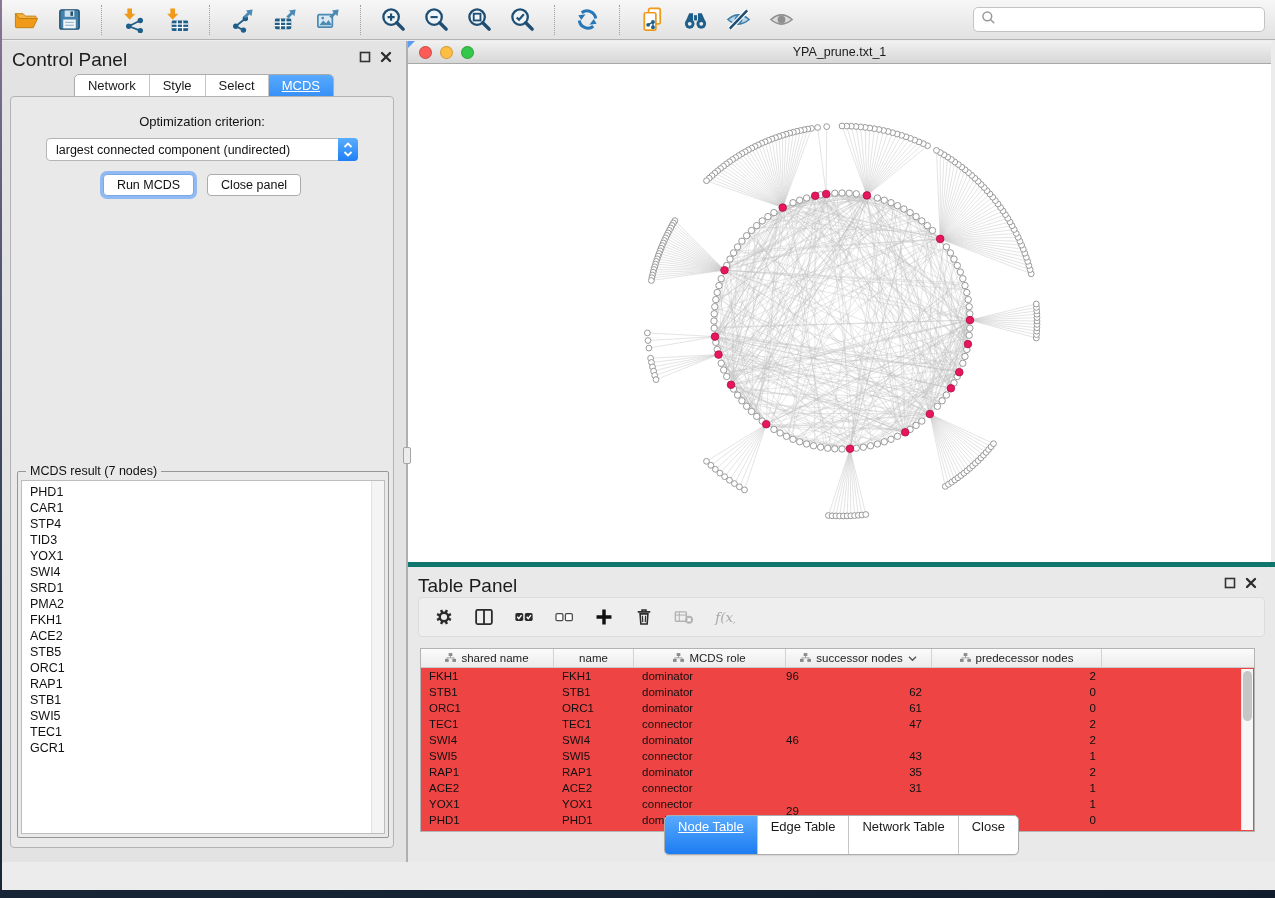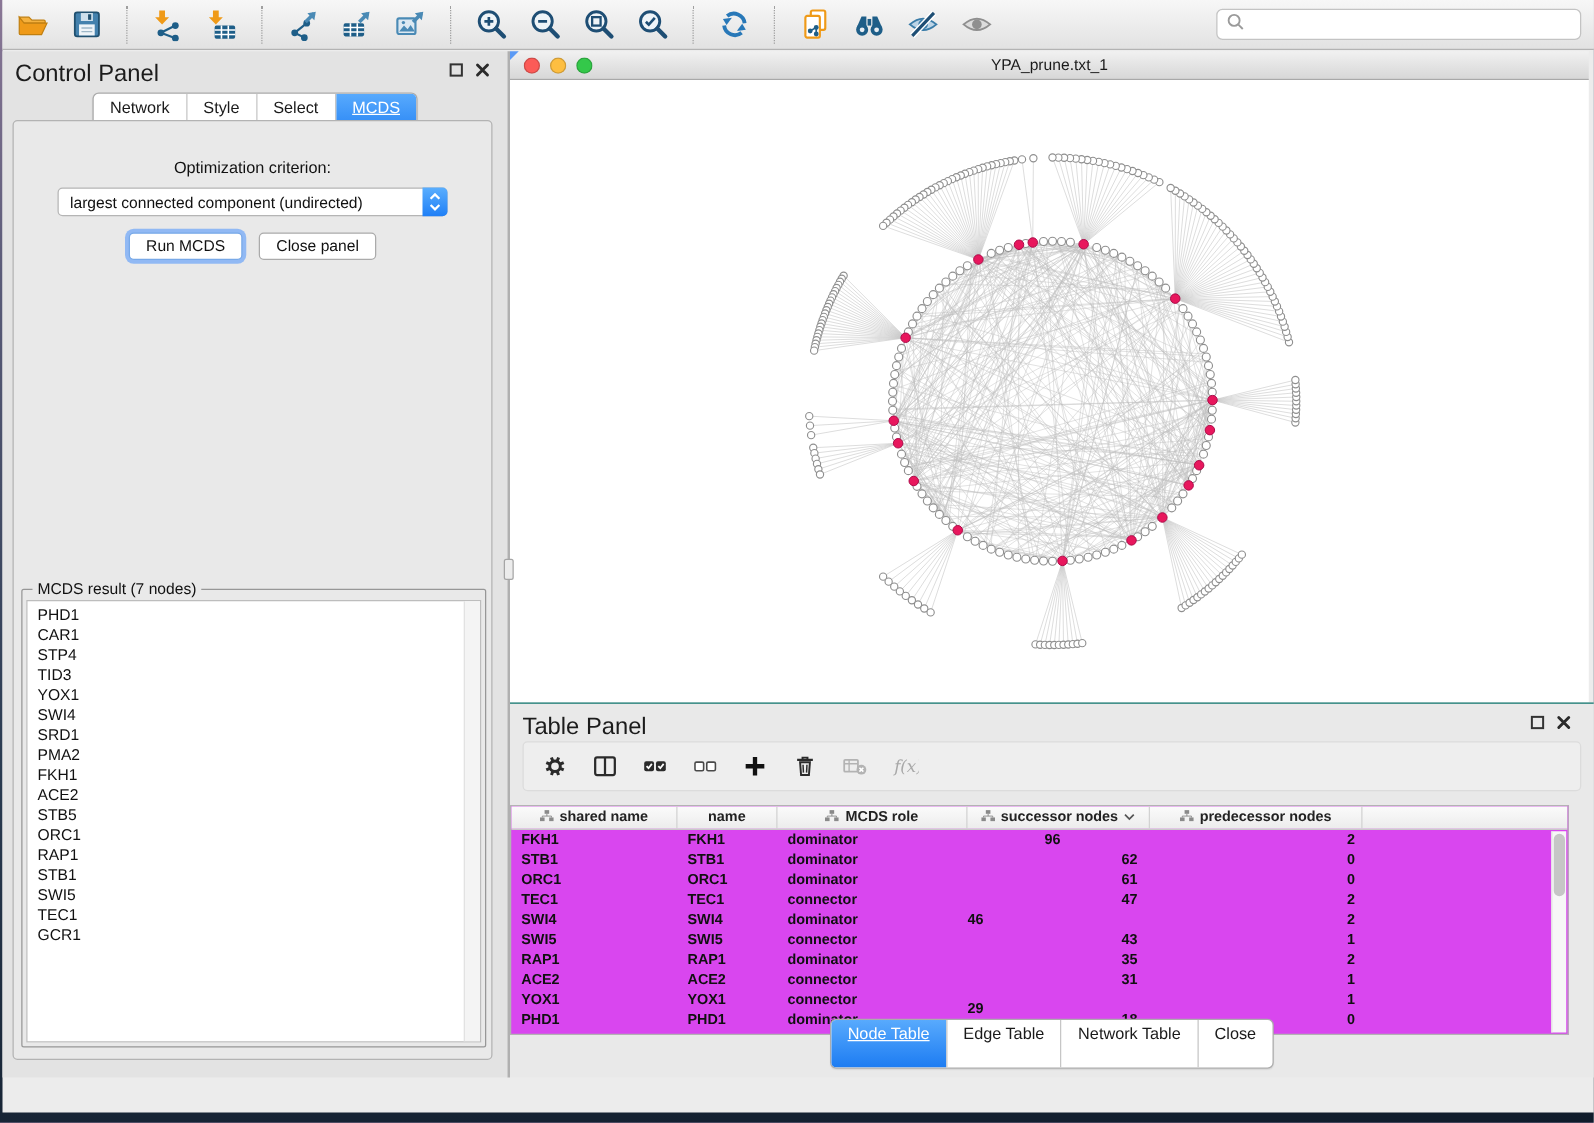--- a/index.html
+++ b/index.html
@@ -29,21 +29,21 @@
 
   .seg-bar { display:flex; border:1px solid #acacac; border-radius:5px; background:#fff; overflow:hidden;
              height:40px; width:max-content; box-shadow:0 1px 1px rgba(0,0,0,.08); }
   .seg { padding:0 13px; line-height:21px; font-size:13px; color:#1a1a1a; border-left:1px solid #c6c6c6; cursor:default; }
   .seg:first-child { border-left:none; }
   .seg.active { background:linear-gradient(#58aafd,#1d7cf2); color:#fff;text-decoration:underline; }
   #cp-tabs { position:absolute; left:0; right:0; top:33px; display:flex; justify-content:center; }
 
   #cp-content { position:absolute; left:8px; right:12px; top:55px; bottom:14px;
                 background:#e9e9e9; border:1px solid #b3b3b3; border-radius:4px; }
-  .opt-label { text-align:center; margin-top:29px; font-size:13px; color:#111; }
+  .opt-label { text-align:center; margin-top:17px; font-size:13px; color:#111; }
   #criterion-select { position:relative; margin:9px auto 0; width:312px; height:23px; background:#fff;
                       border:1px solid #b5b5b5; border-radius:4px; display:flex; align-items:center;
                       font-size:12.5px; color:#111; padding-left:9px; }
   .stepper { position:absolute; right:-1px; top:-1px; width:20px; height:23px; border-radius:0 4px 4px 0;
              background:linear-gradient(#5aaefe,#1f7ff6); display:flex; align-items:center; justify-content:center; }
   .btn-row { display:flex; justify-content:center; gap:13px; margin-top:13px; }
   .btn { height:22px; padding:0 13px; background:#fff; border:1px solid #ababab; border-radius:4px;
          font-size:12.5px; color:#111; font-family:"Liberation Sans",sans-serif; }
   .btn.focus-ring { box-shadow:0 0 0 3px rgba(98,160,250,.65); border-color:#78a9e8; }
 
@@ -66,28 +66,28 @@
   .net-title { position:relative; height:23px; background:linear-gradient(#f1f1f1,#d7d7d7);
                border-bottom:1px solid #a8a8a8; text-align:center; font-size:12.5px; line-height:22px; color:#1b1b1b; }
   .dock-corner { position:absolute; left:0; top:0; width:0; height:0;
                  border-top:7px solid #5b9af5; border-right:7px solid transparent; }
   .lights { position:absolute; left:11px; top:5px; display:flex; gap:8px; }
   .light { width:13px; height:13px; border-radius:50%; border:1px solid rgba(0,0,0,.18); }
   .net-canvas { position:absolute; left:0; right:0; top:23px; bottom:0; background:#fff; }
 
   
   #table-panel { position:absolute; left:406px; top:562px; right:0; height:300px; background:#e9e9e9;
-                 border-top:1px solid #0f766e; }
+                 border-top:5px solid #0f766e; }
   #tp-toolbar { position:absolute; left:10px; right:10px; top:30px; height:40px; background:#eeeeee;
                 border:1px solid #dcdcdc; border-radius:4px; display:flex; align-items:center; gap:18px; padding:0 14px; }
   #tp-toolbar .tb-btn { width:22px; height:22px; }
   #tp-toolbar .tb-btn svg { width:22px; height:22px; }
 
-  #tp-table { position:absolute; left:0; right:20px; top:81px; height:184px; background:#d946ef;
-              border:1px solid #b3b3b3; overflow:hidden;font-weight:bold; }
+  #tp-table { position:absolute; left:12px; right:20px; top:81px; height:184px; background:#ef4444;
+              border:1px solid #b3b3b3; overflow:hidden; }
   #tp-header { display:flex; height:19px; background:linear-gradient(#fbfbfb,#ececec);
                border-bottom:1px solid #c9c9c9; }
   .th { display:flex; align-items:center; justify-content:center; gap:5px; font-size:11.5px; color:#222;
         border-right:1px solid #d2d2d2; height:100%; }
   .td-row { display:flex; height:16px; align-items:center; }
   .td { font-size:11.5px; color:#101010; white-space:nowrap; overflow:hidden; }
   .tv-scroll { position:absolute; right:1px; top:20px; bottom:1px; width:12px; background:#f7f7f7;
                border-left:1px solid #e3e3e3; }
   .tv-thumb { position:absolute; left:1px; right:1px; top:2px; height:50px; background:#c6c6c6; border-radius:5px; }
   #tp-tabs { position:absolute; left:0; right:0; bottom:7px; display:flex; justify-content:center; }
@@ -1348,21 +1348,21 @@
               </svg></span>
             <span>predecessor nodes</span>
           </div>
           <div class="th" style="flex: 1 1 0%; border-right: none;"></div>
         </div>
       <div id="tp-body">
           <div class="td-row">
             <div class="td" style="width: 133px; padding-left: 8px;">FKH1</div>
             <div class="td" style="width: 80px; padding-left: 8px;">FKH1</div>
             <div class="td" style="width: 152px; padding-left: 8px;">dominator</div>
-            <div class="td" style="width: 146px; text-align: center; padding-right: 10px;">96</div>
+            <div class="td" style="width: 146px; text-align: left; padding-right: 10px;">96</div>
             <div class="td" style="width: 170px; text-align: right; padding-right: 6px;">2</div>
           </div>
           <div class="td-row">
             <div class="td" style="width: 133px; padding-left: 8px;">STB1</div>
             <div class="td" style="width: 80px; padding-left: 8px;">STB1</div>
             <div class="td" style="width: 152px; padding-left: 8px;">dominator</div>
             <div class="td" style="width: 146px; text-align: right; padding-right: 10px;">62</div>
             <div class="td" style="width: 170px; text-align: right; padding-right: 6px;">0</div>
           </div>
           <div class="td-row">

